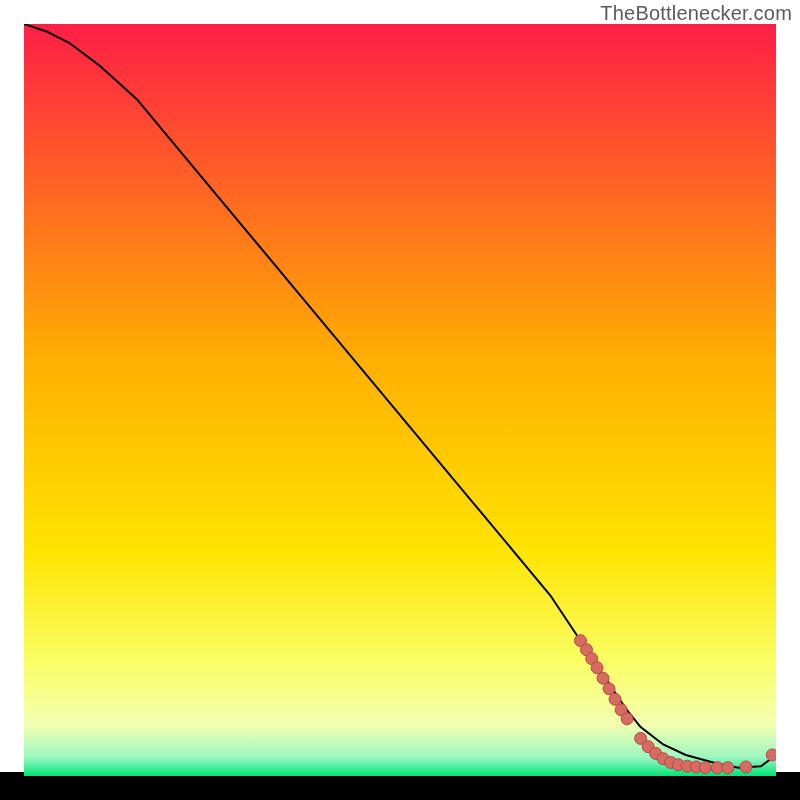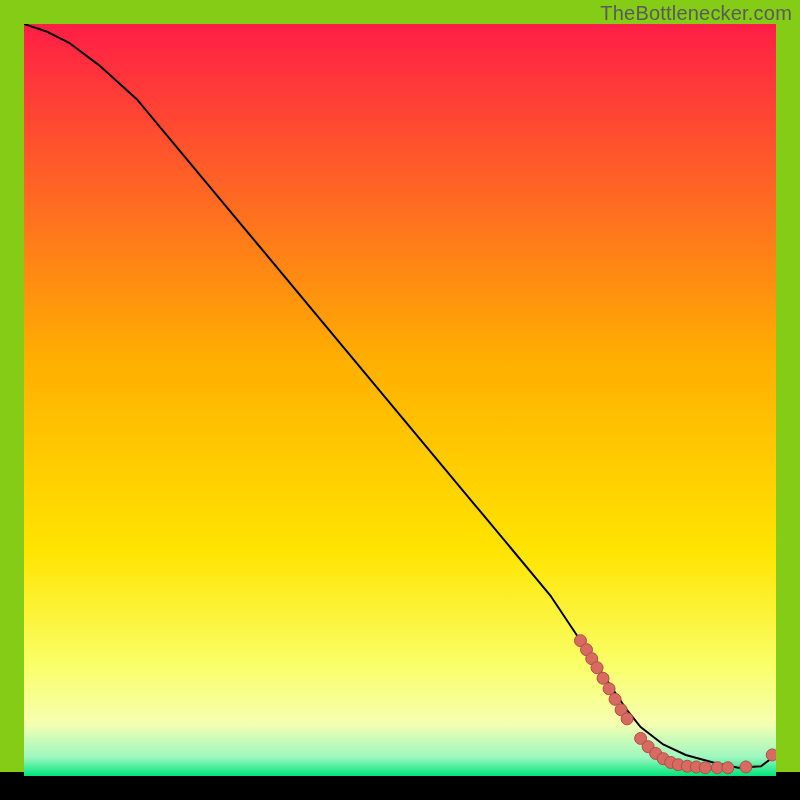--- a/index.html
+++ b/index.html
@@ -8,21 +8,21 @@
     width: 800px;
     height: 800px;
     background: #000;
     overflow: hidden;
     font-family: Arial, Helvetica, sans-serif;
   }
   .stage {
     position: relative;
     width: 800px;
     height: 772px;
-    background: #84cc16;
+    background: #ffffff;
   }
   .attribution {
     position: absolute;
     top: 2px;
     right: 8px;
     color: #5a5a5a;
     font-size: 20px;
     font-weight: 400;
     letter-spacing: 0.2px;
     z-index: 10;

